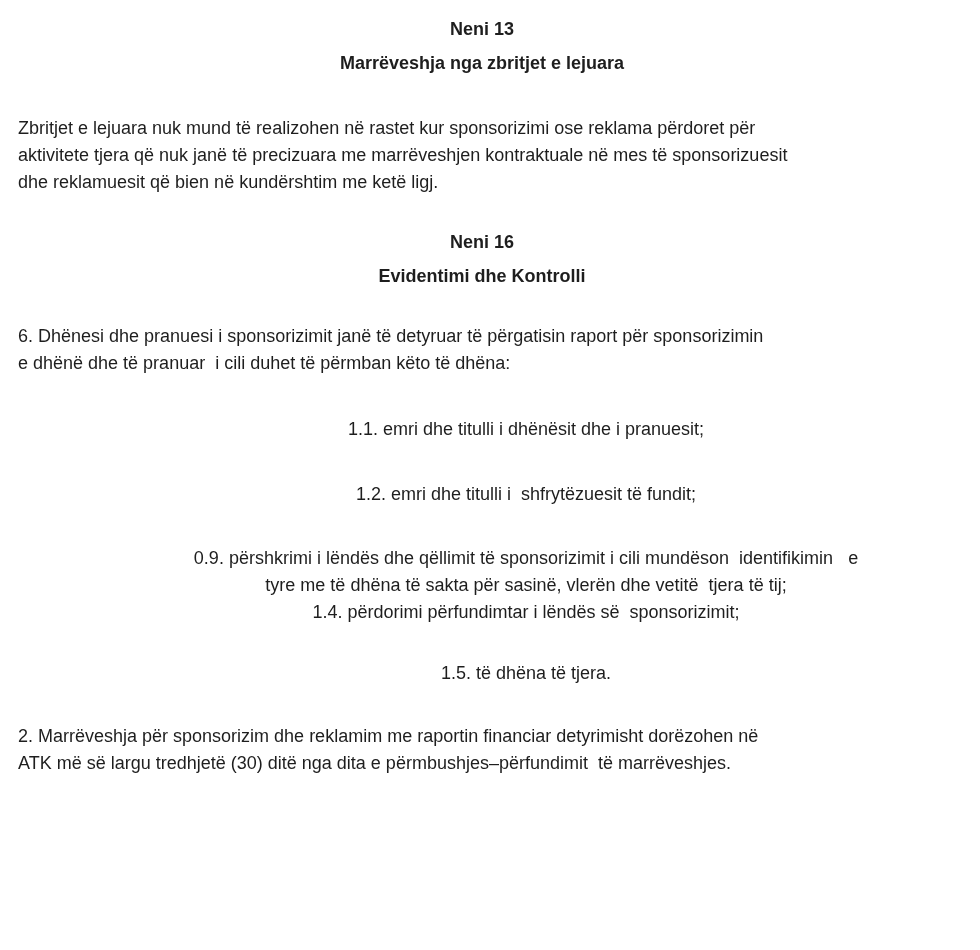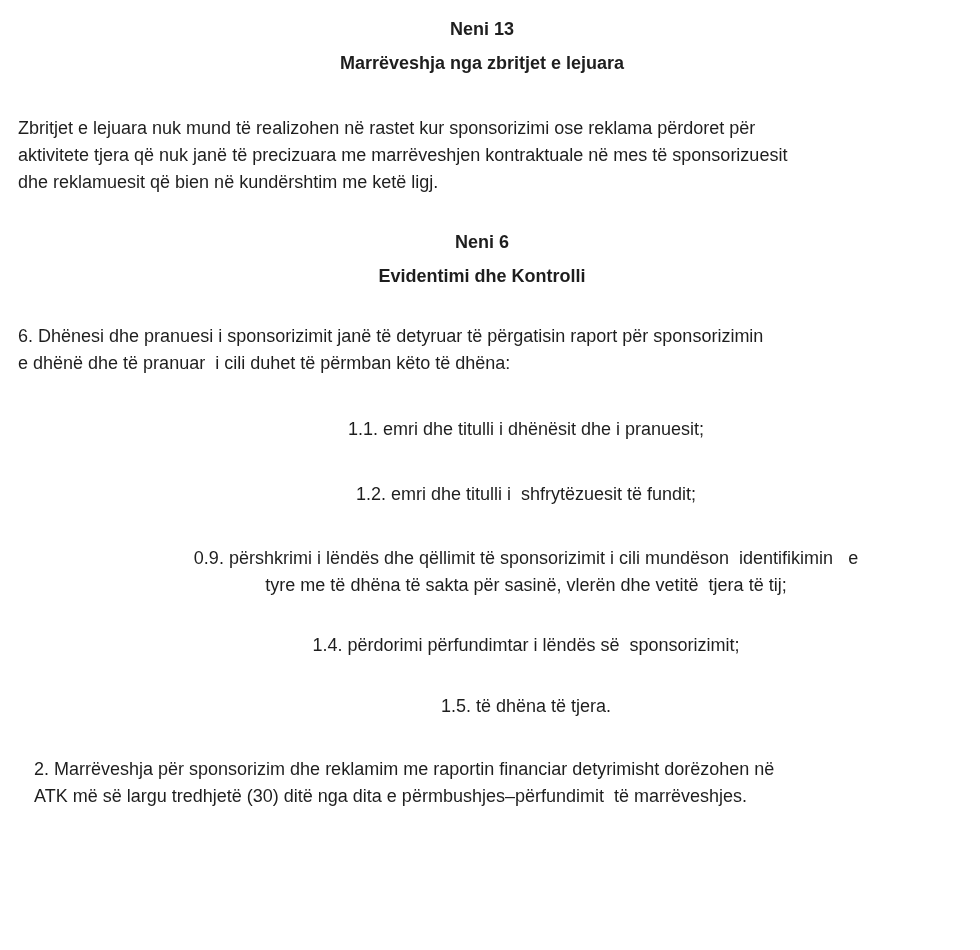--- a/index.html
+++ b/index.html
@@ -34,39 +34,39 @@
     text-align: center;
   }
   
   .m-subhead   { margin-top: 7px;  }
   .m-body13    { margin-top: 38px; }
   .m-neni14    { margin-top: 33px; }
   .m-intro     { margin-top: 33px; }
   .m-it11      { margin-top: 39px; }
   .m-it12      { margin-top: 38px; }
   .m-it13      { margin-top: 37px; }
-  .m-it14      { margin-top: 33px; }
+  .m-it14      { }
   .m-it15      { margin-top: 34px; }
-  .m-point2    { margin-top: 36px; margin-left: 16px; }
+  .m-point2    { margin-top: 36px; }
   .m-point3    { margin-top: 32px; }
 </style>
 </head>
 <body>
 
 <div class="page">
 
   <div class="heading">Neni 13</div>
 
   <div class="heading m-subhead">Marrëveshja nga zbritjet e lejuara</div>
 
   <div class="para m-body13">Zbritjet e lejuara nuk mund të realizohen në rastet kur sponsorizimi ose reklama përdoret për
 aktivitete tjera që nuk janë të precizuara me marrëveshjen kontraktuale në mes të sponsorizuesit
 dhe reklamuesit që bien në kundërshtim me ketë ligj.</div>
 
-  <div class="heading m-neni14">Neni 6</div>
+  <div class="heading m-neni14">Neni 16</div>
 
   <div class="heading m-subhead">Evidentimi dhe Kontrolli</div>
 
   <div class="para m-intro">6. Dhënesi dhe pranuesi i sponsorizimit janë të detyruar të përgatisin raport për sponsorizimin
 e dhënë dhe të pranuar  i cili duhet të përmban këto të dhëna:</div>
 
   <div class="para indent m-it11">1.1. emri dhe titulli i dhënësit dhe i pranuesit;</div>
 
   <div class="para indent m-it12">1.2. emri dhe titulli i  shfrytëzuesit të fundit;</div>
 

